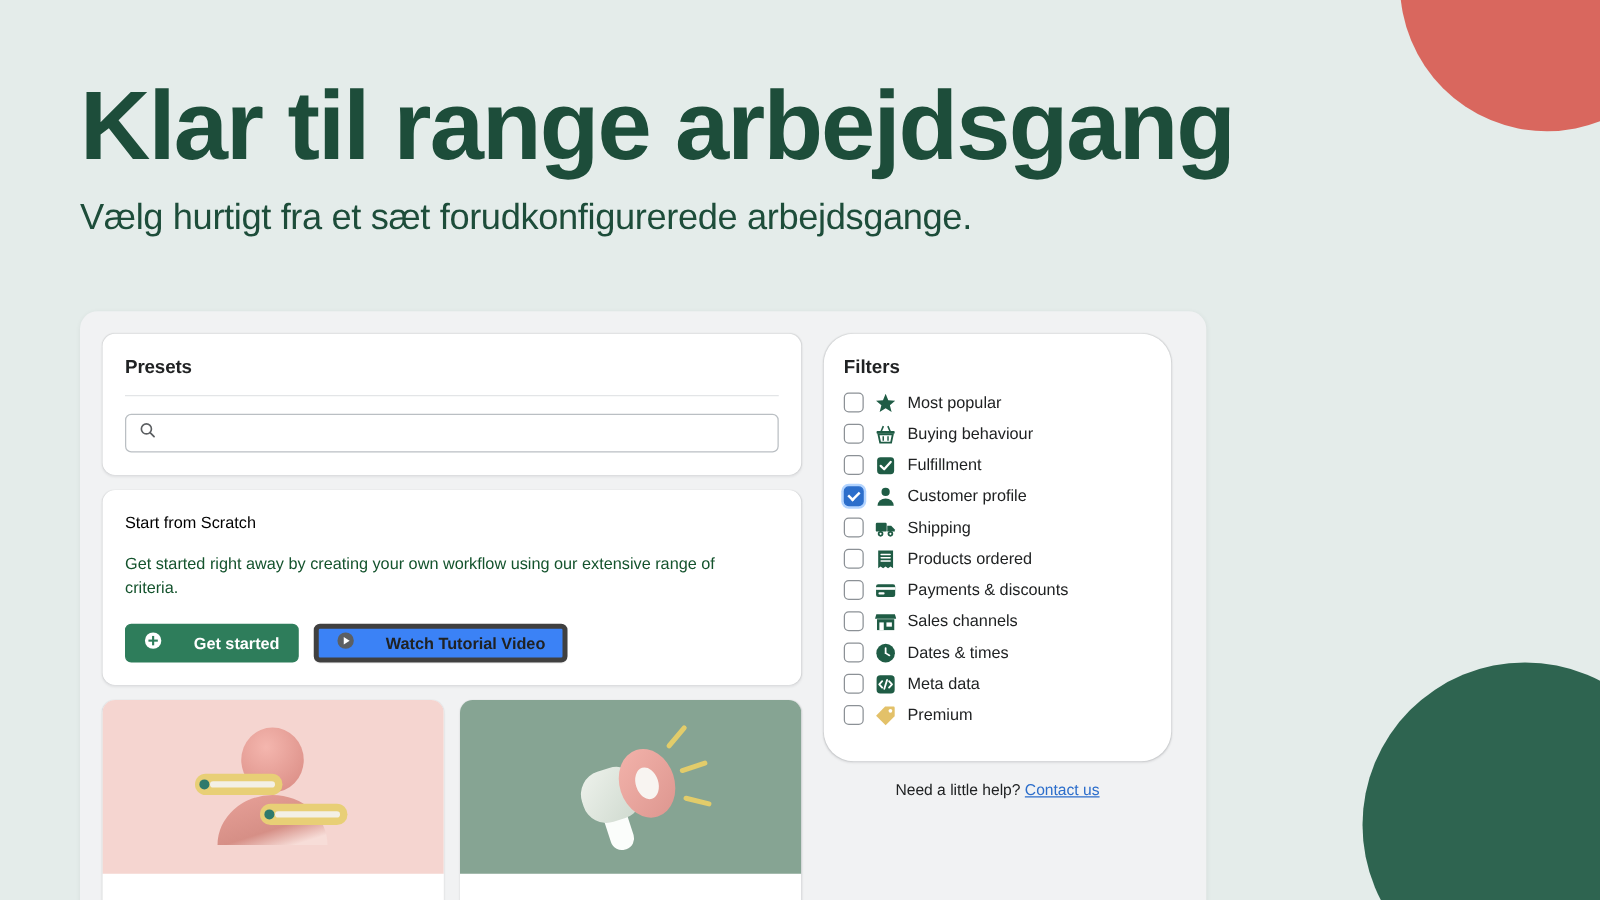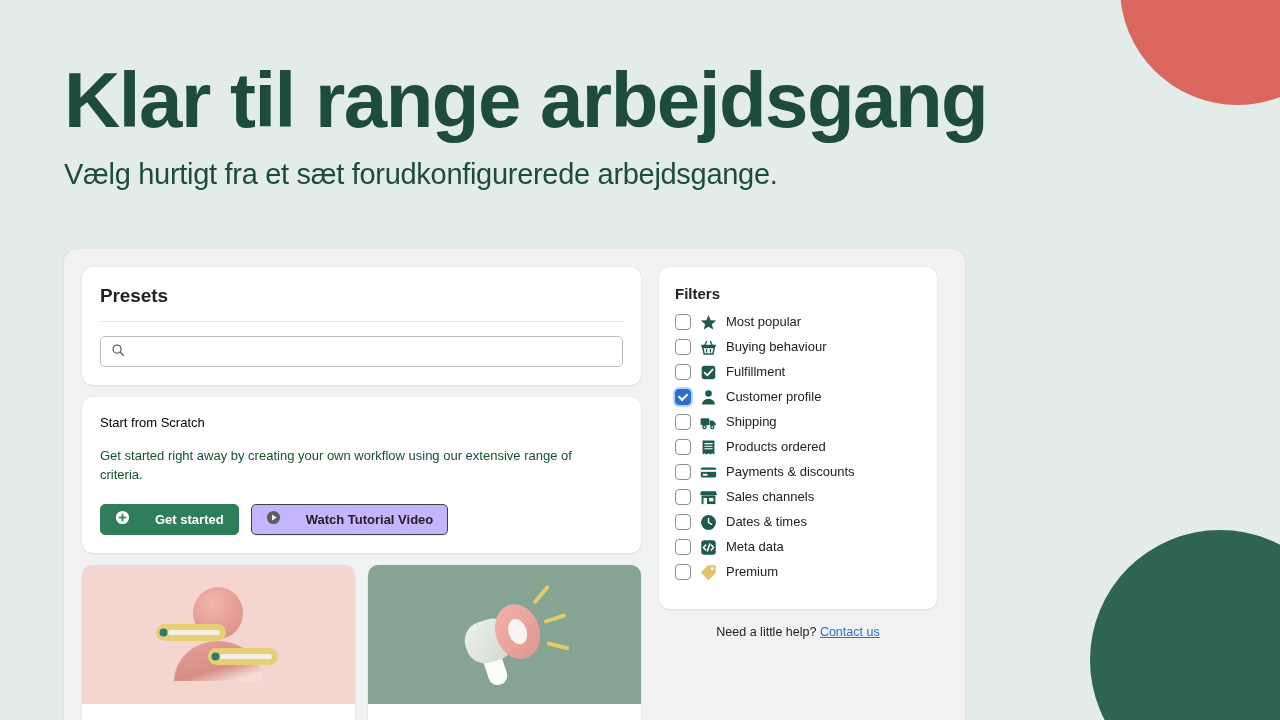--- a/index.html
+++ b/index.html
@@ -62,21 +62,21 @@
 
   .card {
     background: #ffffff;
     border-radius: 10px;
     box-shadow: 0 1px 2px rgba(22,29,37,0.08), 0 0 1px rgba(22,29,37,0.12);
   }
 
   
   .presets-card { padding: 0; }
   .card-title {
-    font-size: 19px; font-weight: 700; color: #202223;
+    font-size: 15px; font-weight: 700; color: #202223;
     padding: 18px 18px 14px 18px;
     letter-spacing: -0.1px;
   }
   .divider { height: 1px; background: #e3e5e7; margin: 0 18px; }
   .search-wrap { padding: 14px 18px 18px 18px; }
   .search-box {
     display: flex; align-items: center; gap: 9px;
     height: 31px;
     border: 1px solid #babfc3;
     border-radius: 5px;
@@ -103,42 +103,42 @@
   .btn {
     display: inline-flex; align-items: center; gap: 25px;
     height: 31px; padding: 0 14px;
     border-radius: 5px;
     font-size: 13px; font-weight: 600;
     cursor: pointer;
     white-space: nowrap;
   }
   .btn-primary { background: #2e7d5b; color: #ffffff; border: 1px solid #2e7d5b; }
   .btn-secondary {
-    background: #c4b5fd; color: #202223;
-    border: 1px solid #404040;
+    background: #3b82f6; color: #202223;
+    border: 4px solid #404040;
     box-shadow: 0 1px 0 rgba(0,0,0,0.05);
     text-align: center;
   }
 
   
   .thumb-row { display: flex; gap: 13px; }
   .thumb-card {
     width: 273px;
     background: #fff;
     border-radius: 10px;
     box-shadow: 0 1px 2px rgba(22,29,37,0.08), 0 0 1px rgba(22,29,37,0.12);
     overflow: hidden;
   }
   .thumb-art { height: 139px; position: relative; overflow: hidden; }
   .thumb-art.pink { background: #f5d5d0; }
   .thumb-art.green { background: #86a493; }
   .thumb-foot { height: 40px; background: #fff; }
 
   
-  .filters-card { padding: 18px 16px 20px 16px; }
+  .filters-card { padding: 18px 16px 20px 16px; border-radius: 24px; }
   .filters-title { font-size: 15px; font-weight: 700; color: #202223; margin-bottom: 12px; }
   .filter-row { display: flex; gap: 9px; height: 25px; }
   .cbx {
     width: 16px; height: 16px; flex: 0 0 16px;
     border: 1px solid #8c9196; border-radius: 4px;
     background: #fff;
     display: flex; align-items: center; justify-content: center;
   }
   .cbx.checked {
     background: #2c6ecb; border-color: #2c6ecb;

